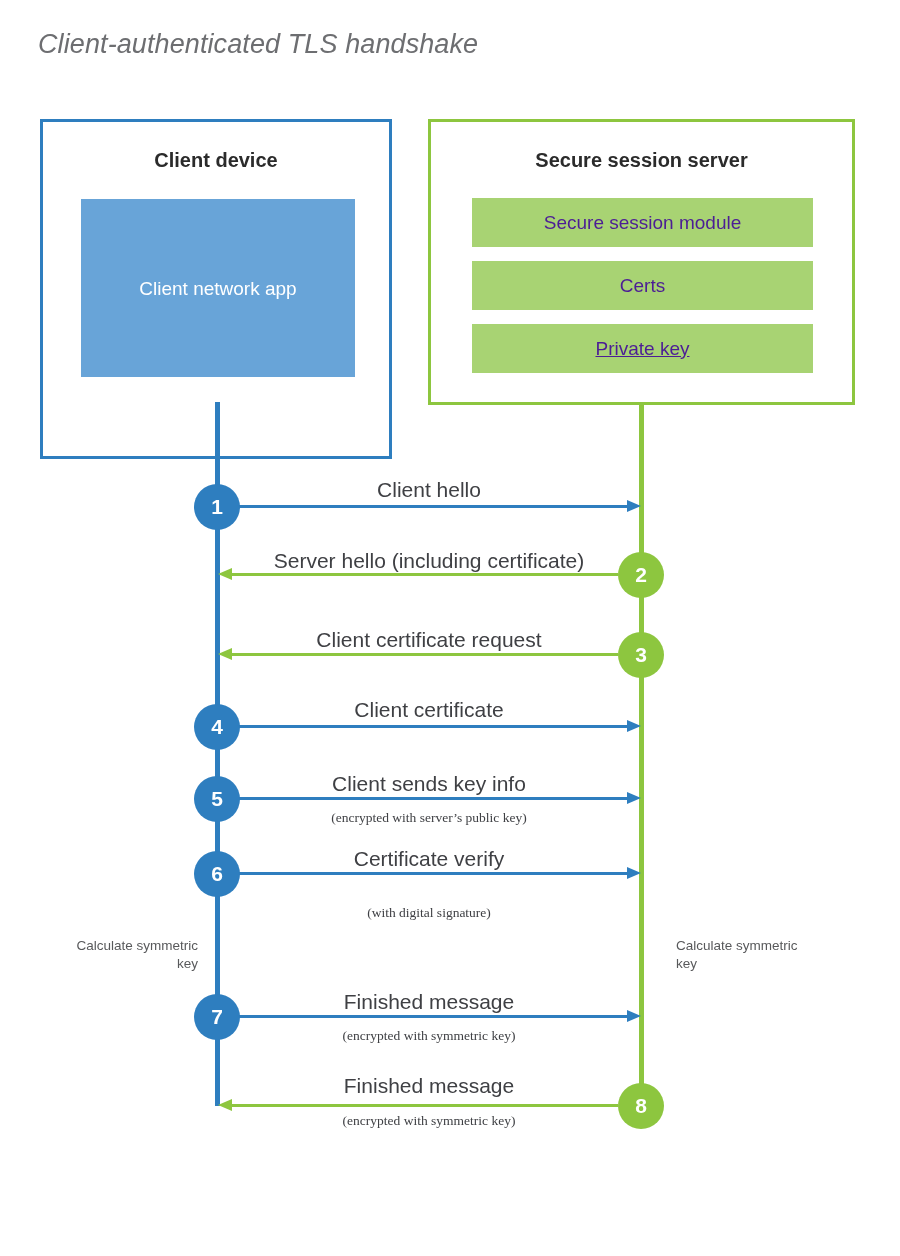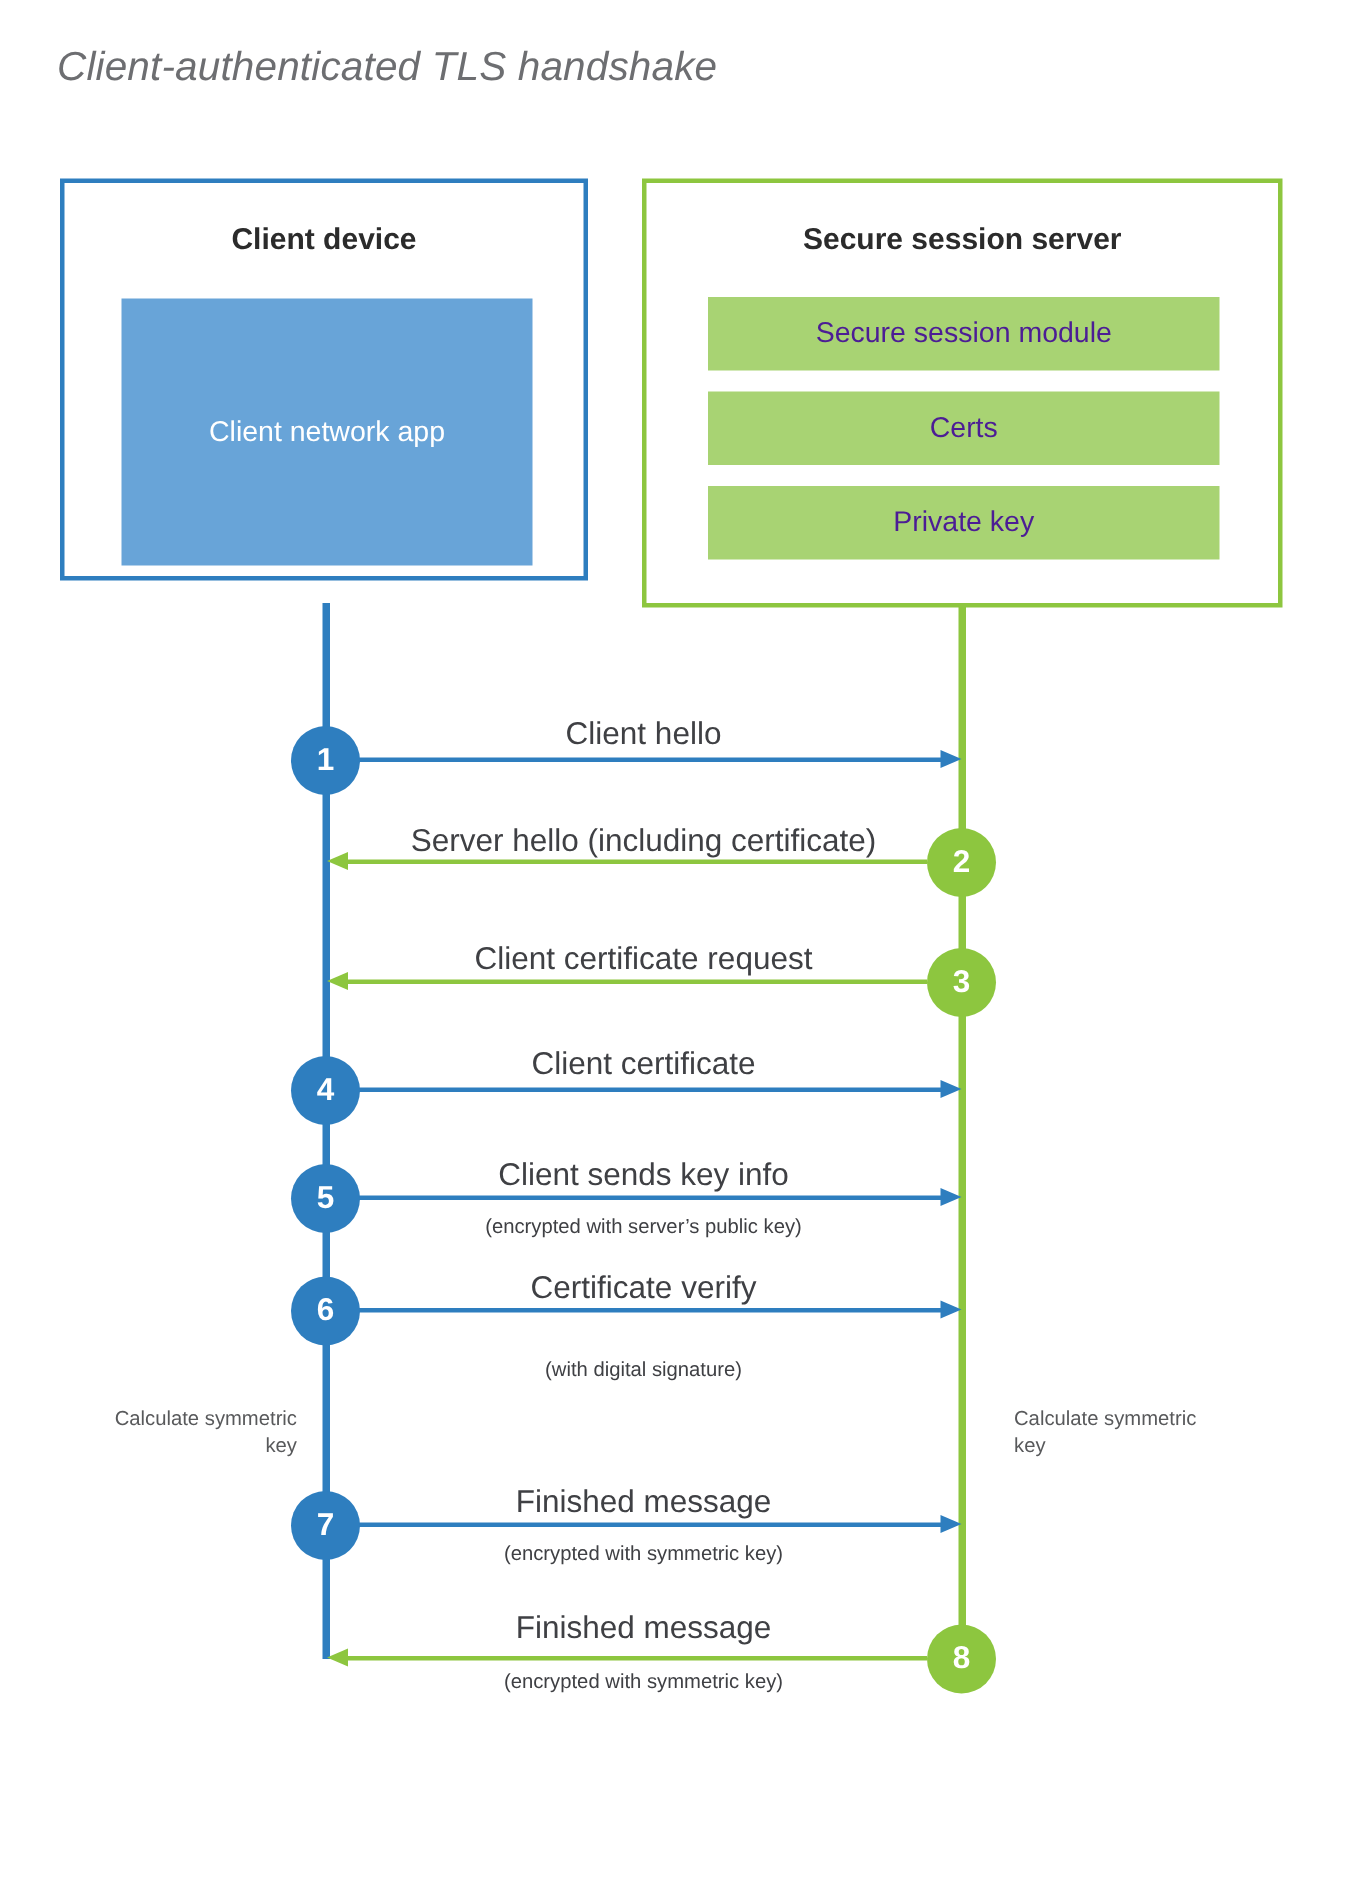--- a/index.html
+++ b/index.html
@@ -36,21 +36,21 @@
   
   .party-box {
     position: absolute;
     background: #ffffff;
     box-sizing: border-box;
   }
   .party-box.client {
     left: 40px;
     top: 119px;
     width: 352px;
-    height: 268px;
+    height: 340px;
     border: 3px solid #2E7EBF;
   }
   .party-box.server {
     left: 428px;
     top: 119px;
     width: 427px;
     height: 286px;
     border: 3px solid #8DC63F;
     padding-left: 48px;
   }
@@ -91,21 +91,21 @@
     color: #4c1d95;
     font-size: 19px;
     display: flex;
     align-items: center;
     justify-content: center;
     text-align: center;
     box-sizing: border-box;
   }
   .server-bar.b0 { top: 76px; }
   .server-bar.b1 { top: 139px; }
-  .server-bar.b2 { top: 202px; }
+  .server-bar.b2 { top: 202px; text-decoration: underline; }
 
   
   .lifeline {
     position: absolute;
     width: 5px;
   }
   .lifeline.client-line {
     left: 215px;
     top: 402px;
     height: 704px;
@@ -168,20 +168,21 @@
     white-space: nowrap;
     transform: translateX(-50%);
   }
   .msg-sub {
     position: absolute;
     text-align: center;
     color: #3f4044;
     font-size: 13.5px;
     white-space: nowrap;
     transform: translateX(-50%);
+    font-family: Liberation Serif, serif;
   }
 
   
   .side-note {
     position: absolute;
     color: #58595b;
     font-size: 13.5px;
     line-height: 18px;
   }
   .side-note.left {

